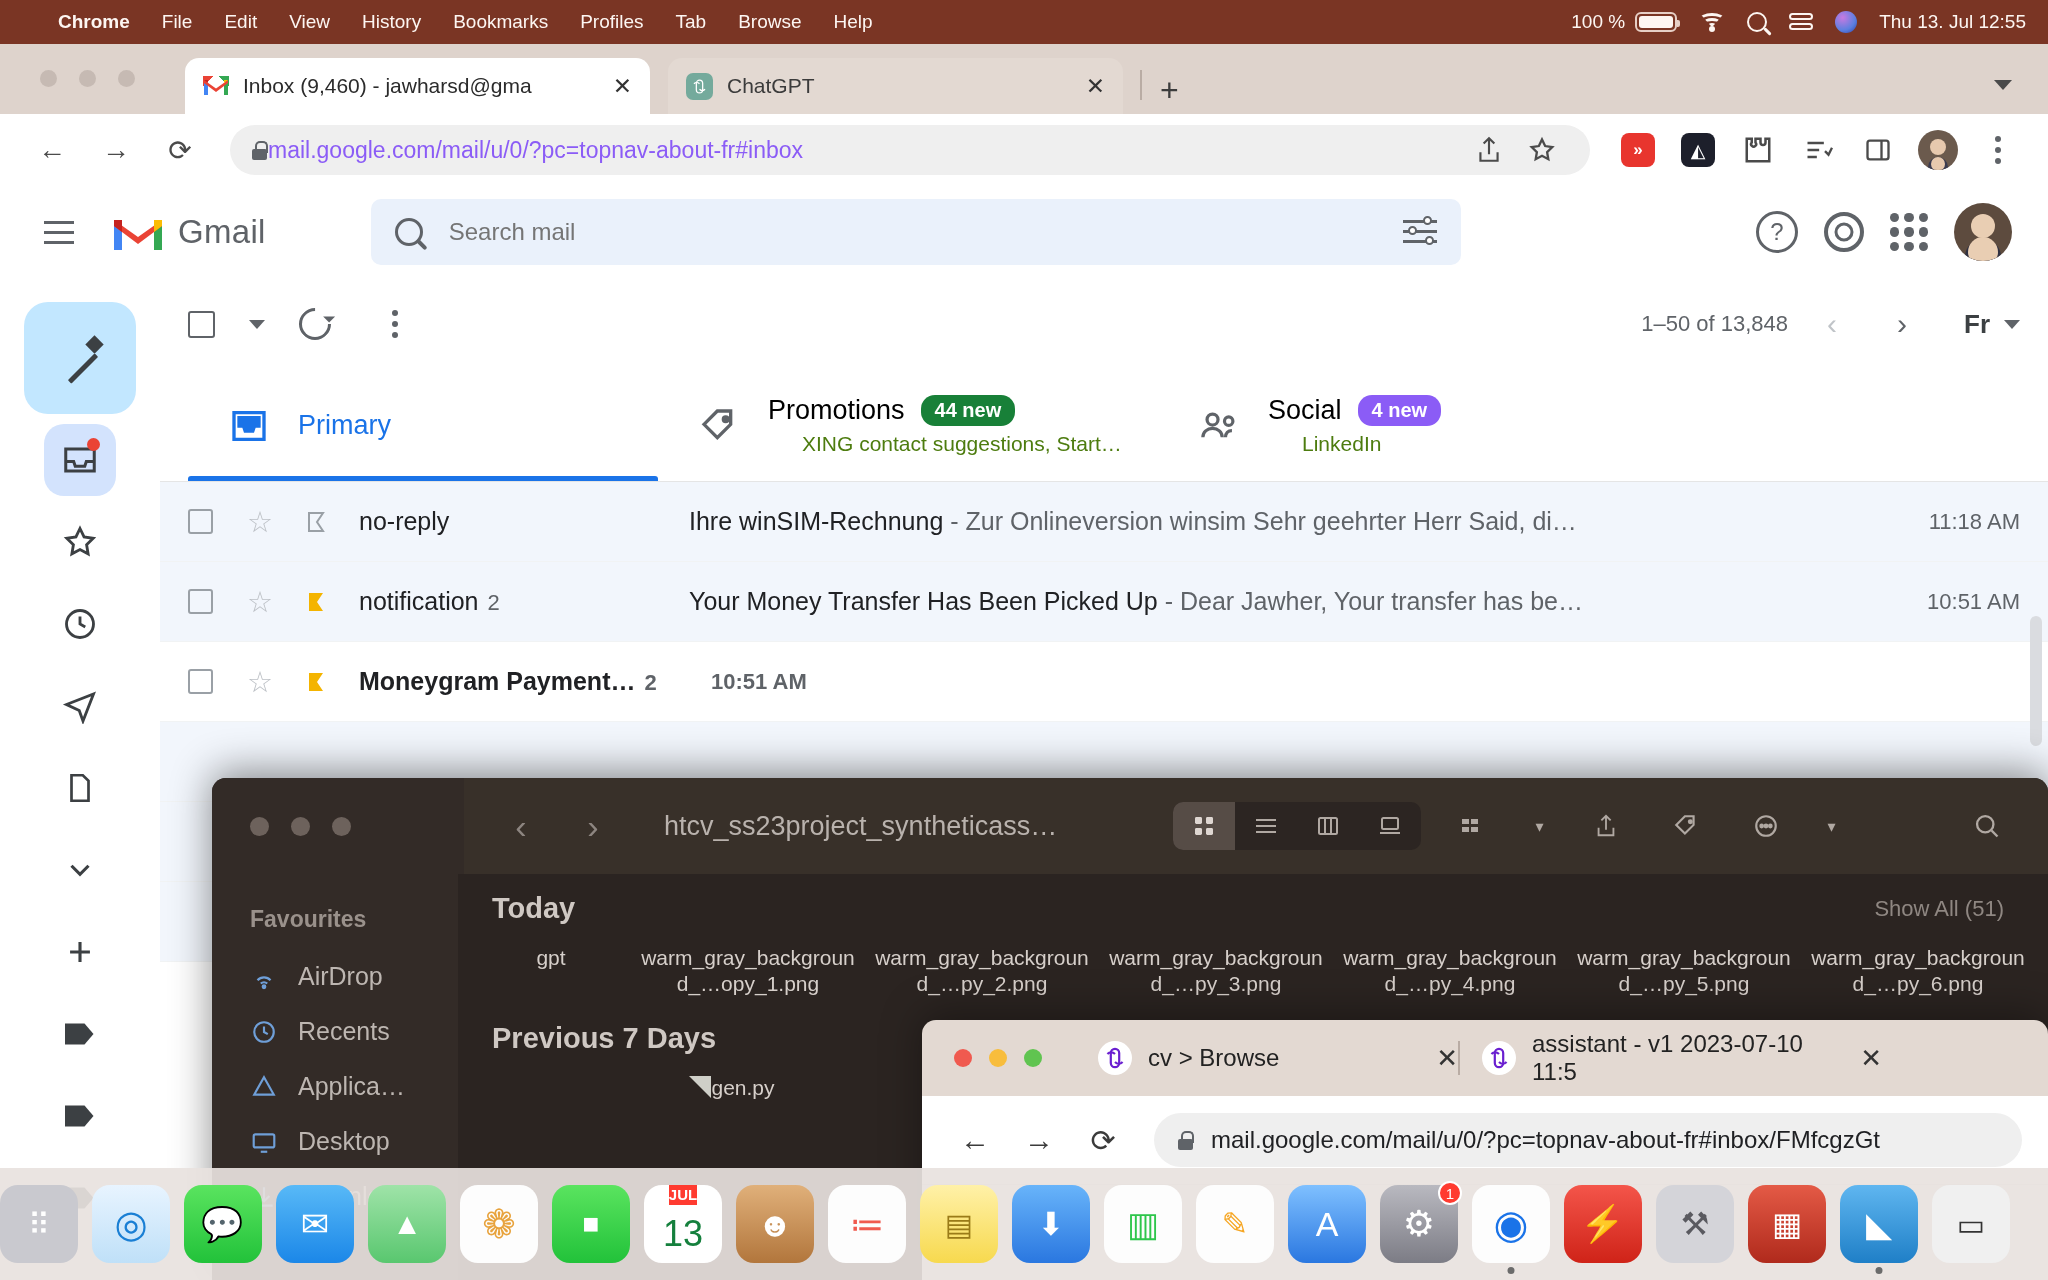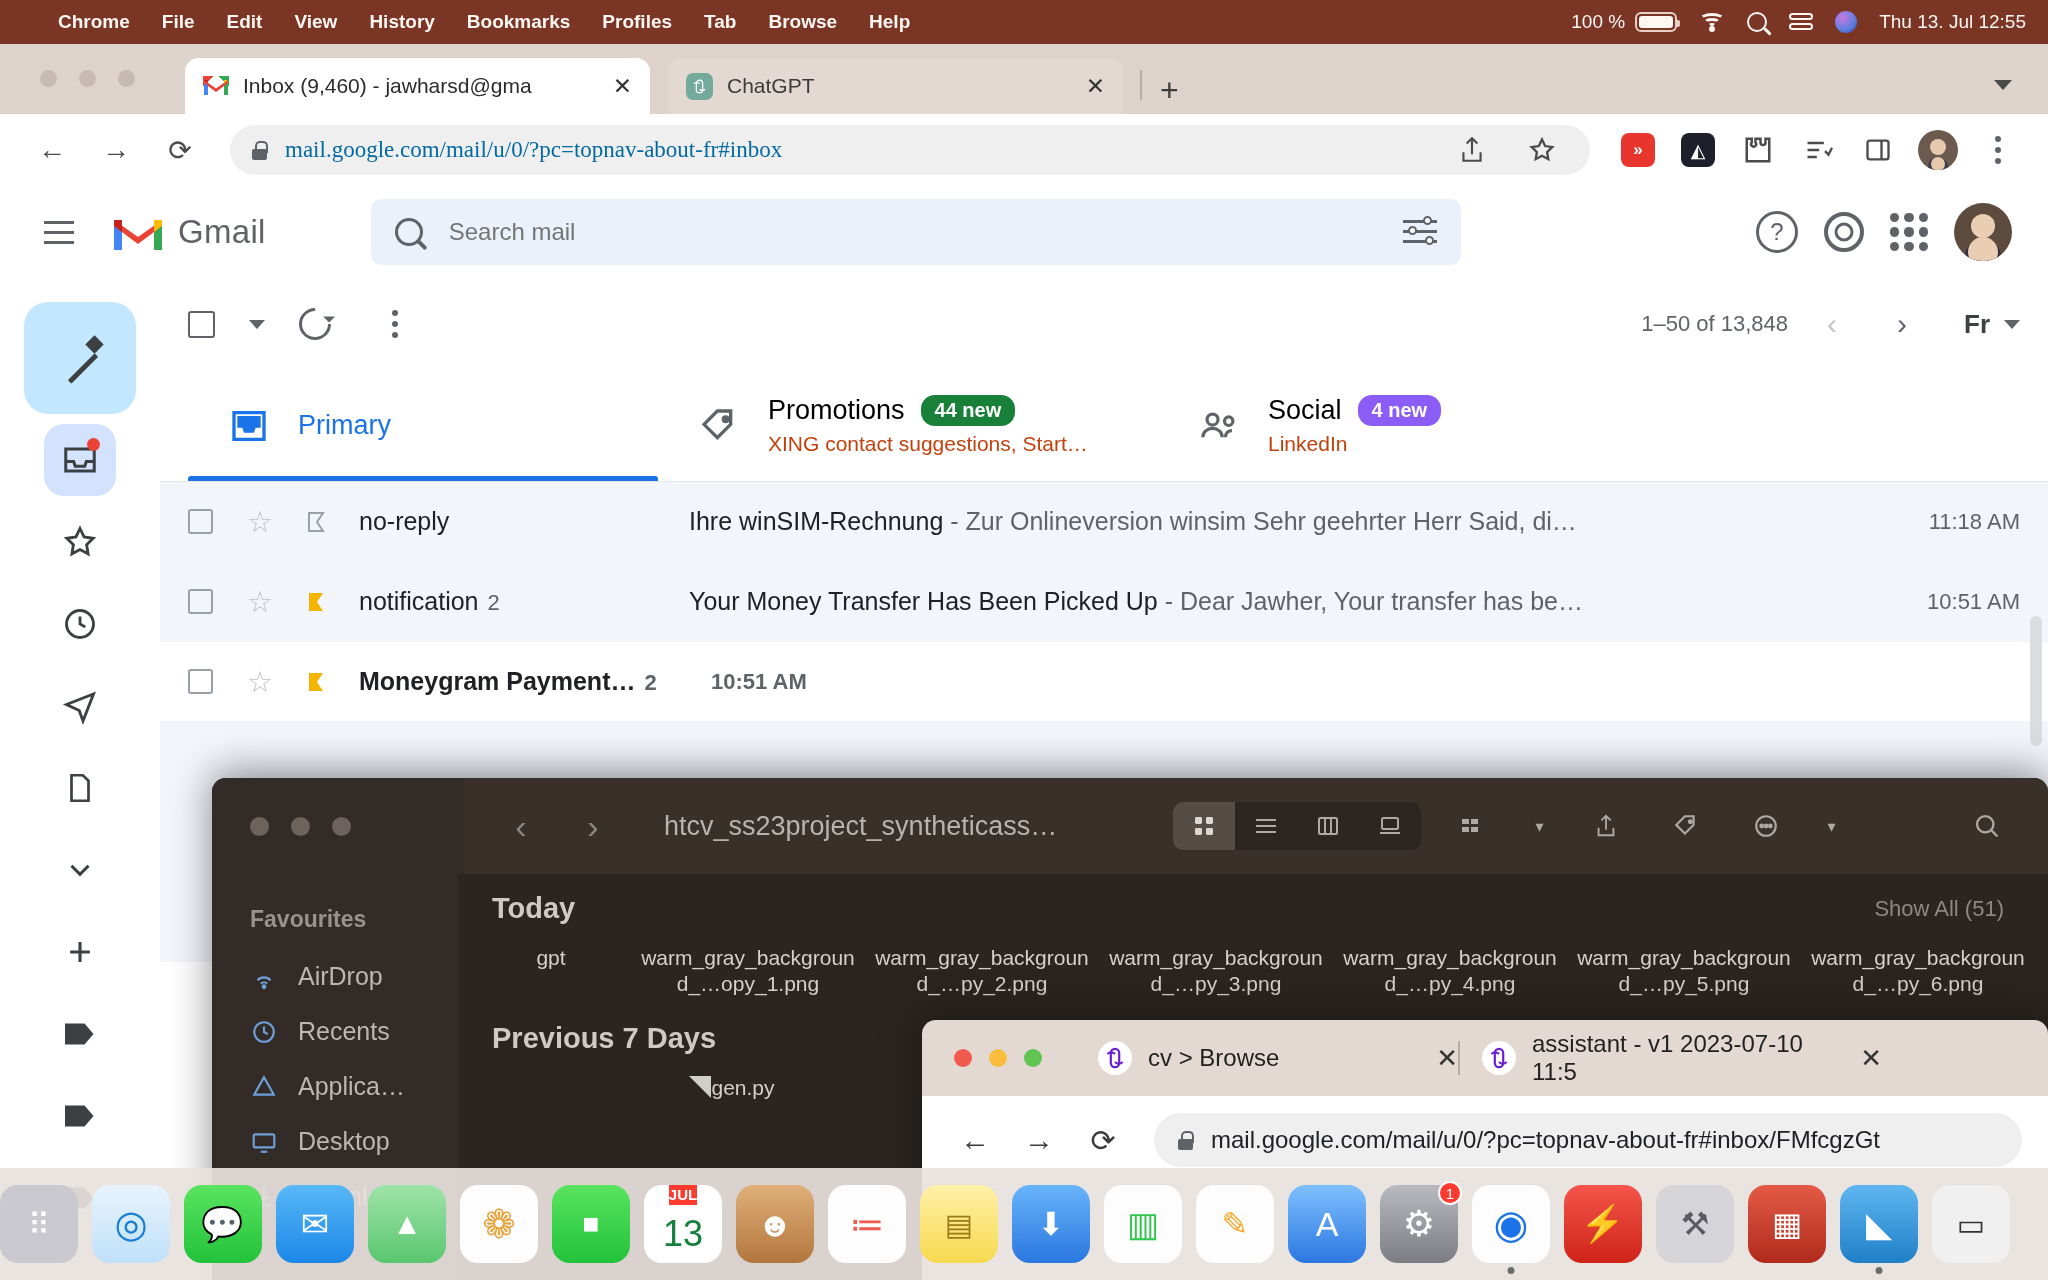--- a/index.html
+++ b/index.html
@@ -13,21 +13,21 @@
 
   
   #menubar{
     position:absolute; top:0; left:0; width:2048px; height:44px;
     background:#7a3524;
     display:flex; align-items:center;
     color:#fdf6f2; font-size:19px;
     z-index:60;
   }
   #menubar .apple{ margin-left:34px; margin-right:24px; font-size:24px; line-height:1; }
-  #menubar .mi{ margin-right:32px; white-space:nowrap;font-weight:bold; }
+  #menubar .mi{ margin-right:32px; white-space:nowrap; }
   #menubar .mi.bold{ font-weight:bold; }
   #menubar .right{ margin-left:auto; display:flex; align-items:center; gap:22px; margin-right:22px;}
   .batt-wrap{ display:flex; align-items:center; gap:10px; }
   .batt{
     width:42px;height:20px;border:2px solid #e7cfc6;border-radius:6px;
     padding:2px; position:relative;
   }
   .batt i{ display:block;height:100%;width:100%;background:#fdf6f2;border-radius:3px;}
   .batt::after{content:"";position:absolute;right:-5px;top:6px;width:3px;height:7px;background:#e7cfc6;border-radius:0 2px 2px 0;}
   .wifi{ width:26px;height:20px; position:relative; }
@@ -74,22 +74,22 @@
   .newtab{ position:absolute; left:1160px; top:28px; font-size:32px; color:#3c3c3c; font-weight:300;}
   .tabsep{position:absolute;left:1140px;top:26px;width:2px;height:30px;background:#b9aca4;}
   .chev-down{ position:absolute; right:36px; top:36px; width:0;height:0;border-left:9px solid transparent;border-right:9px solid transparent;border-top:10px solid #4a4a4a;}
 
   #omnibar{
     height:72px; background:#ffffff; display:flex; align-items:center; padding:0 24px; gap:8px;
   }
   .nav-ico{ width:56px;height:56px;display:flex;align-items:center;justify-content:center;color:#4b4b4b;font-size:28px;}
   .urlbox{
     flex:1; height:50px; background:#efefef; border-radius:26px;
-    display:flex;align-items:center;padding:0 22px; gap:18px; margin:0 14px;
-    font-size:23px; color:#0369a1;font-family:Liberation Serif, serif;
+    display:flex;align-items:center;padding:0 22px; gap:1px; margin:0 14px;
+    font-size:23px; color:#8b5cf6;
   }
   .lock{width:15px;height:19px;position:relative;flex:none;}
   .lock::before{content:"";position:absolute;bottom:0;width:15px;height:11px;background:#5f6368;border-radius:2px;}
   .lock::after{content:"";position:absolute;top:0;left:3px;width:9px;height:10px;border:2.5px solid #5f6368;border-bottom:none;border-radius:5px 5px 0 0;}
   .urlbox .u{flex:1;}
   .om-ico{width:52px;height:52px;display:flex;align-items:center;justify-content:center;}
   .ext-red{width:34px;height:34px;border-radius:8px;background:#e8352e;color:#fff;display:flex;align-items:center;justify-content:center;font-size:17px;font-weight:bold;}
   .ext-dark{width:34px;height:34px;border-radius:8px;background:#1d1f2b;color:#fff;display:flex;align-items:center;justify-content:center;font-size:19px;}
   .avatar-sm{width:40px;height:40px;border-radius:50%;background:#6b5a4d;overflow:hidden;position:relative;}
   .avatar-sm::after{content:"";position:absolute;left:50%;top:9px;transform:translateX(-50%);width:16px;height:16px;border-radius:50%;background:#e7c9ae;box-shadow:0 17px 0 -1px #e7c9ae, 0 20px 0 2px #3b3b4f;}
@@ -147,21 +147,21 @@
   .pg-arrow{width:52px;height:52px;display:flex;align-items:center;justify-content:center;font-size:30px;font-weight:300;}
   .fr-sel{display:flex;align-items:center;gap:12px;font-size:26px;color:#3c4043;margin-left:18px;}
 
   #gm-tabs{ height:112px; display:flex; align-items:stretch; border-bottom:1px solid #e5e5e5; padding-left:28px;}
   .catbar{ display:flex; align-items:center; gap:26px; padding:0 38px; position:relative;}
   .catbar.primary{ width:470px; }
   .catbar.promotions{ width:500px; }
   .catbar .cicon{ flex:none; width:46px;height:46px;display:flex;align-items:center;justify-content:center;}
   .cat-title{ font-size:27px; }
   .catbar.primary .cat-title{ color:#1a73e8; }
-  .cat-sub{ font-size:21px;color:#c2410c;white-space:nowrap;overflow:hidden;text-overflow:ellipsis;max-width:340px;}
+  .cat-sub{ font-size:21px;color:#4d7c0f;white-space:nowrap;overflow:hidden;text-overflow:ellipsis;max-width:340px;margin-left:34px;}
   .badge{ border-radius:14px; padding:4px 14px; color:#fff; font-size:20px; font-weight:bold;}
   .badge.green{background:#188038;}
   .badge.blue{background:#8b5cf6;}
   .underline{position:absolute;bottom:0;left:0;right:0;height:5px;background:#1a73e8;border-radius:3px 3px 0 0;}
   .cat-rows{display:flex;flex-direction:column;gap:6px;justify-content:center;}
   .cat-line1{display:flex;align-items:center;gap:16px;}
 
   .mail-row{ display:flex; align-items:center; height:80px; padding:0 28px; gap:0; border-bottom:1px solid #f1f3f4; }
   .mail-row.unread{ background:#ffffff; }
   .mail-row.read{ background:#f2f6fc; }

